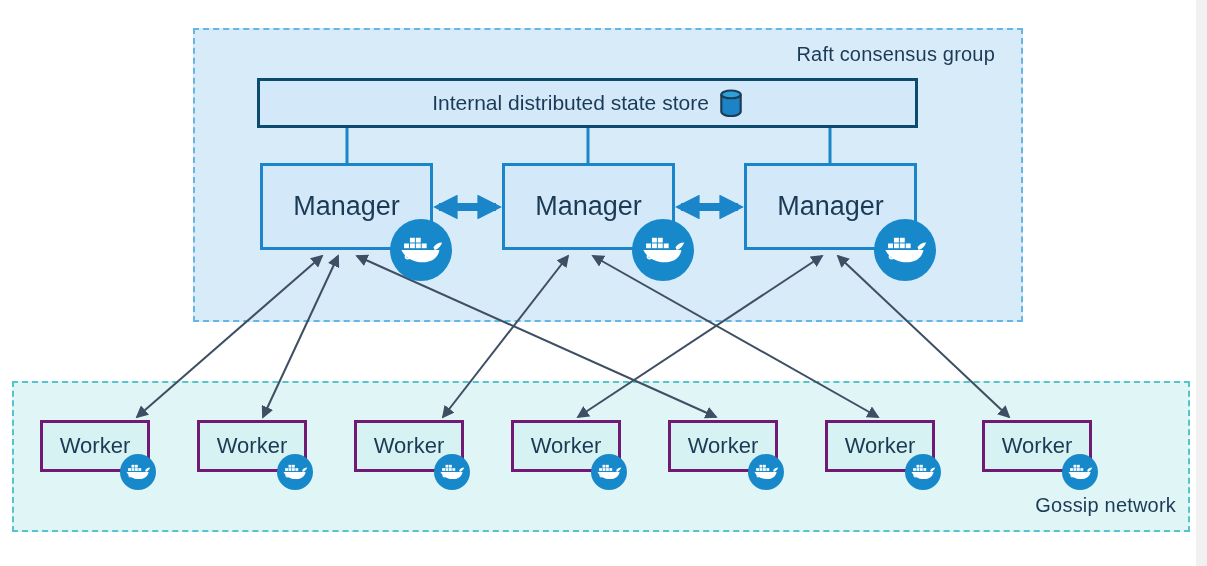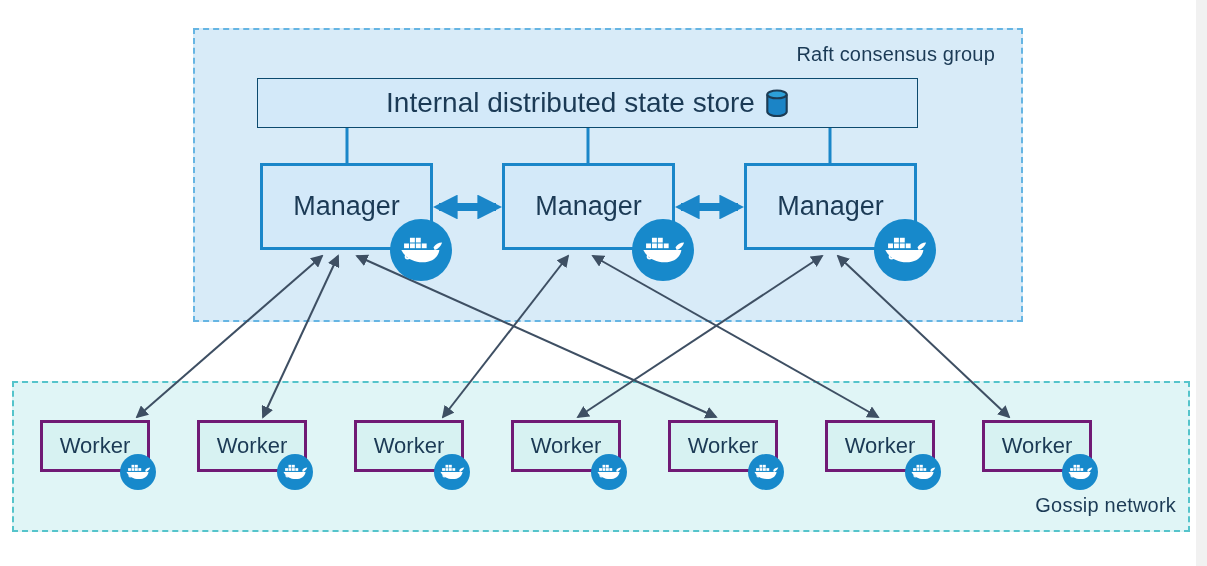--- a/index.html
+++ b/index.html
@@ -15,21 +15,21 @@
   .group-gossip{left:12px;top:381px;width:1178px;height:151px;background:#e0f5f6;border:2px dashed #55c4cb;}
   .group-label{position:absolute;font-size:20px;letter-spacing:.2px;color:#1b3a55;white-space:nowrap;}
   .raft-label{top:13px;right:26px;}
   .gossip-label{bottom:13px;right:12px;}
 
   
   #wires{position:absolute;left:0;top:0;width:1207px;height:566px;z-index:2;}
 
   
   .node{position:absolute;z-index:3;box-sizing:border-box;display:flex;align-items:center;justify-content:center;}
-  .store{left:257px;top:78px;width:661px;height:50px;background:#d3e9f9;border:1px solid #0c4a6e;gap:10px;font-size:28px;}
+  .store{left:257px;top:78px;width:661px;height:50px;background:#d3e9f9;border:3px solid #0c4a6e;gap:10px;font-size:21px;}
   .manager{top:163px;width:173px;height:87px;background:#d3e9f9;border:3px solid #1a86c9;font-size:27px;}
   .m1{left:260px;} .m2{left:502px;} .m3{left:744px;}
   .worker{top:420px;width:110px;height:52px;background:#d7f2f2;border:3px solid #701a75;font-size:22px;}
   .w1{left:40px;} .w2{left:197px;} .w3{left:354px;} .w4{left:511px;}
   .w5{left:668px;} .w6{left:825px;} .w7{left:982px;}
 
   
   .badge{position:absolute;z-index:4;border-radius:50%;background:#1789cb;display:flex;align-items:center;justify-content:center;}
   .badge svg{width:76%;height:76%;}
   .badge-lg{width:62px;height:62px;}

